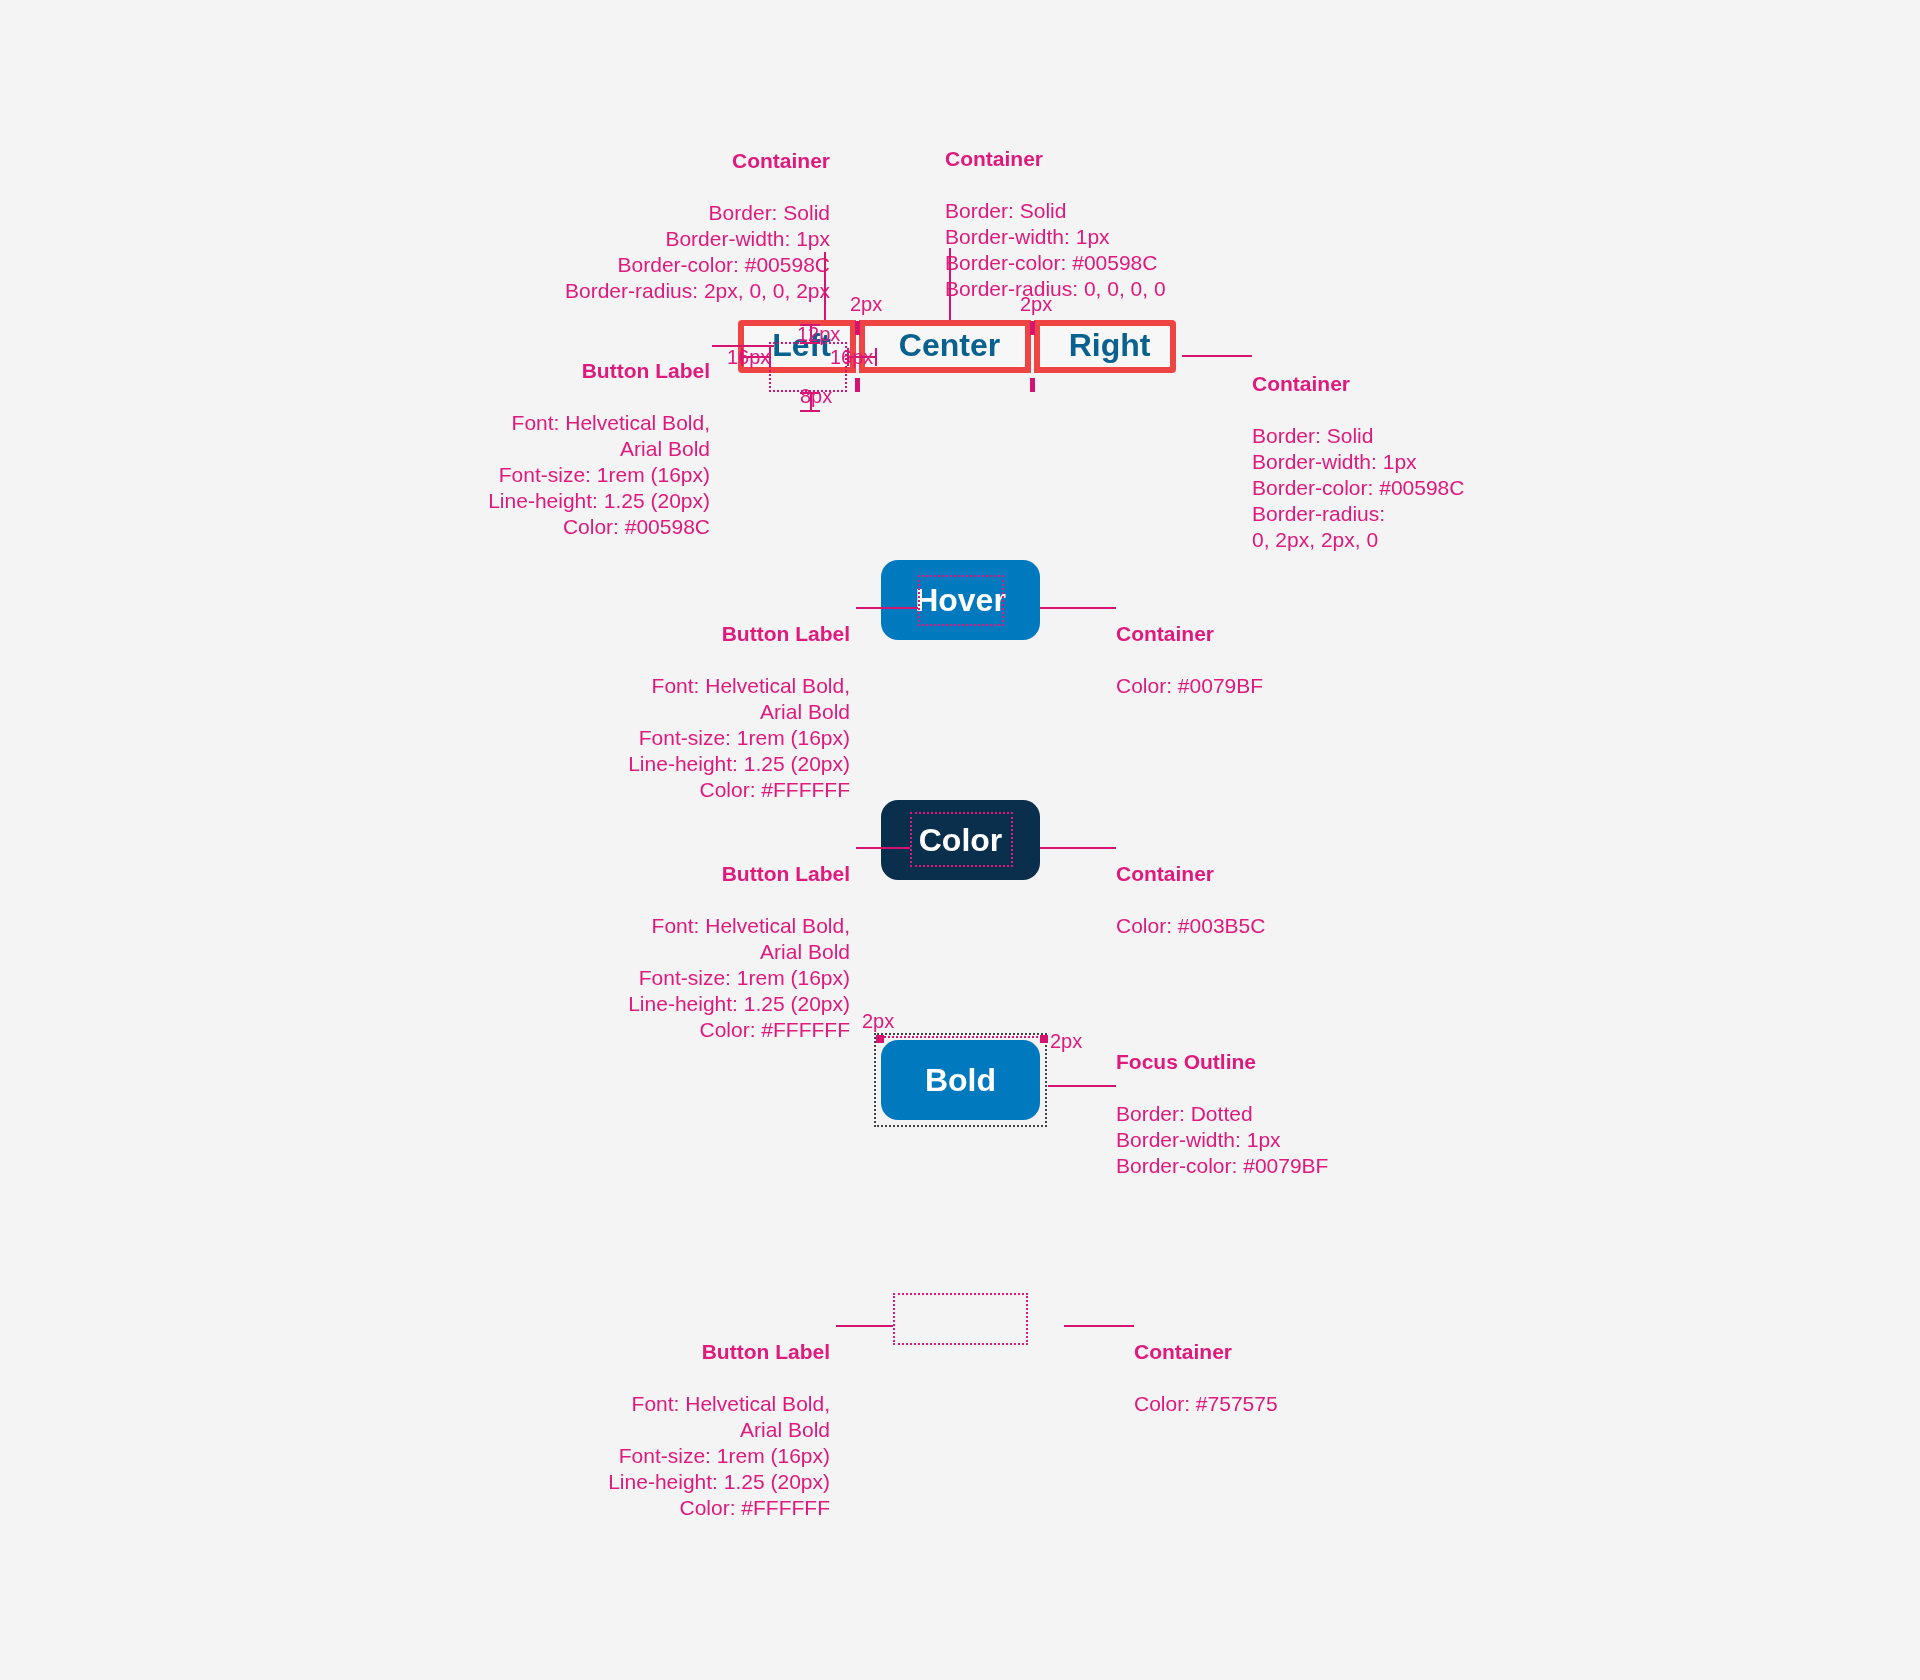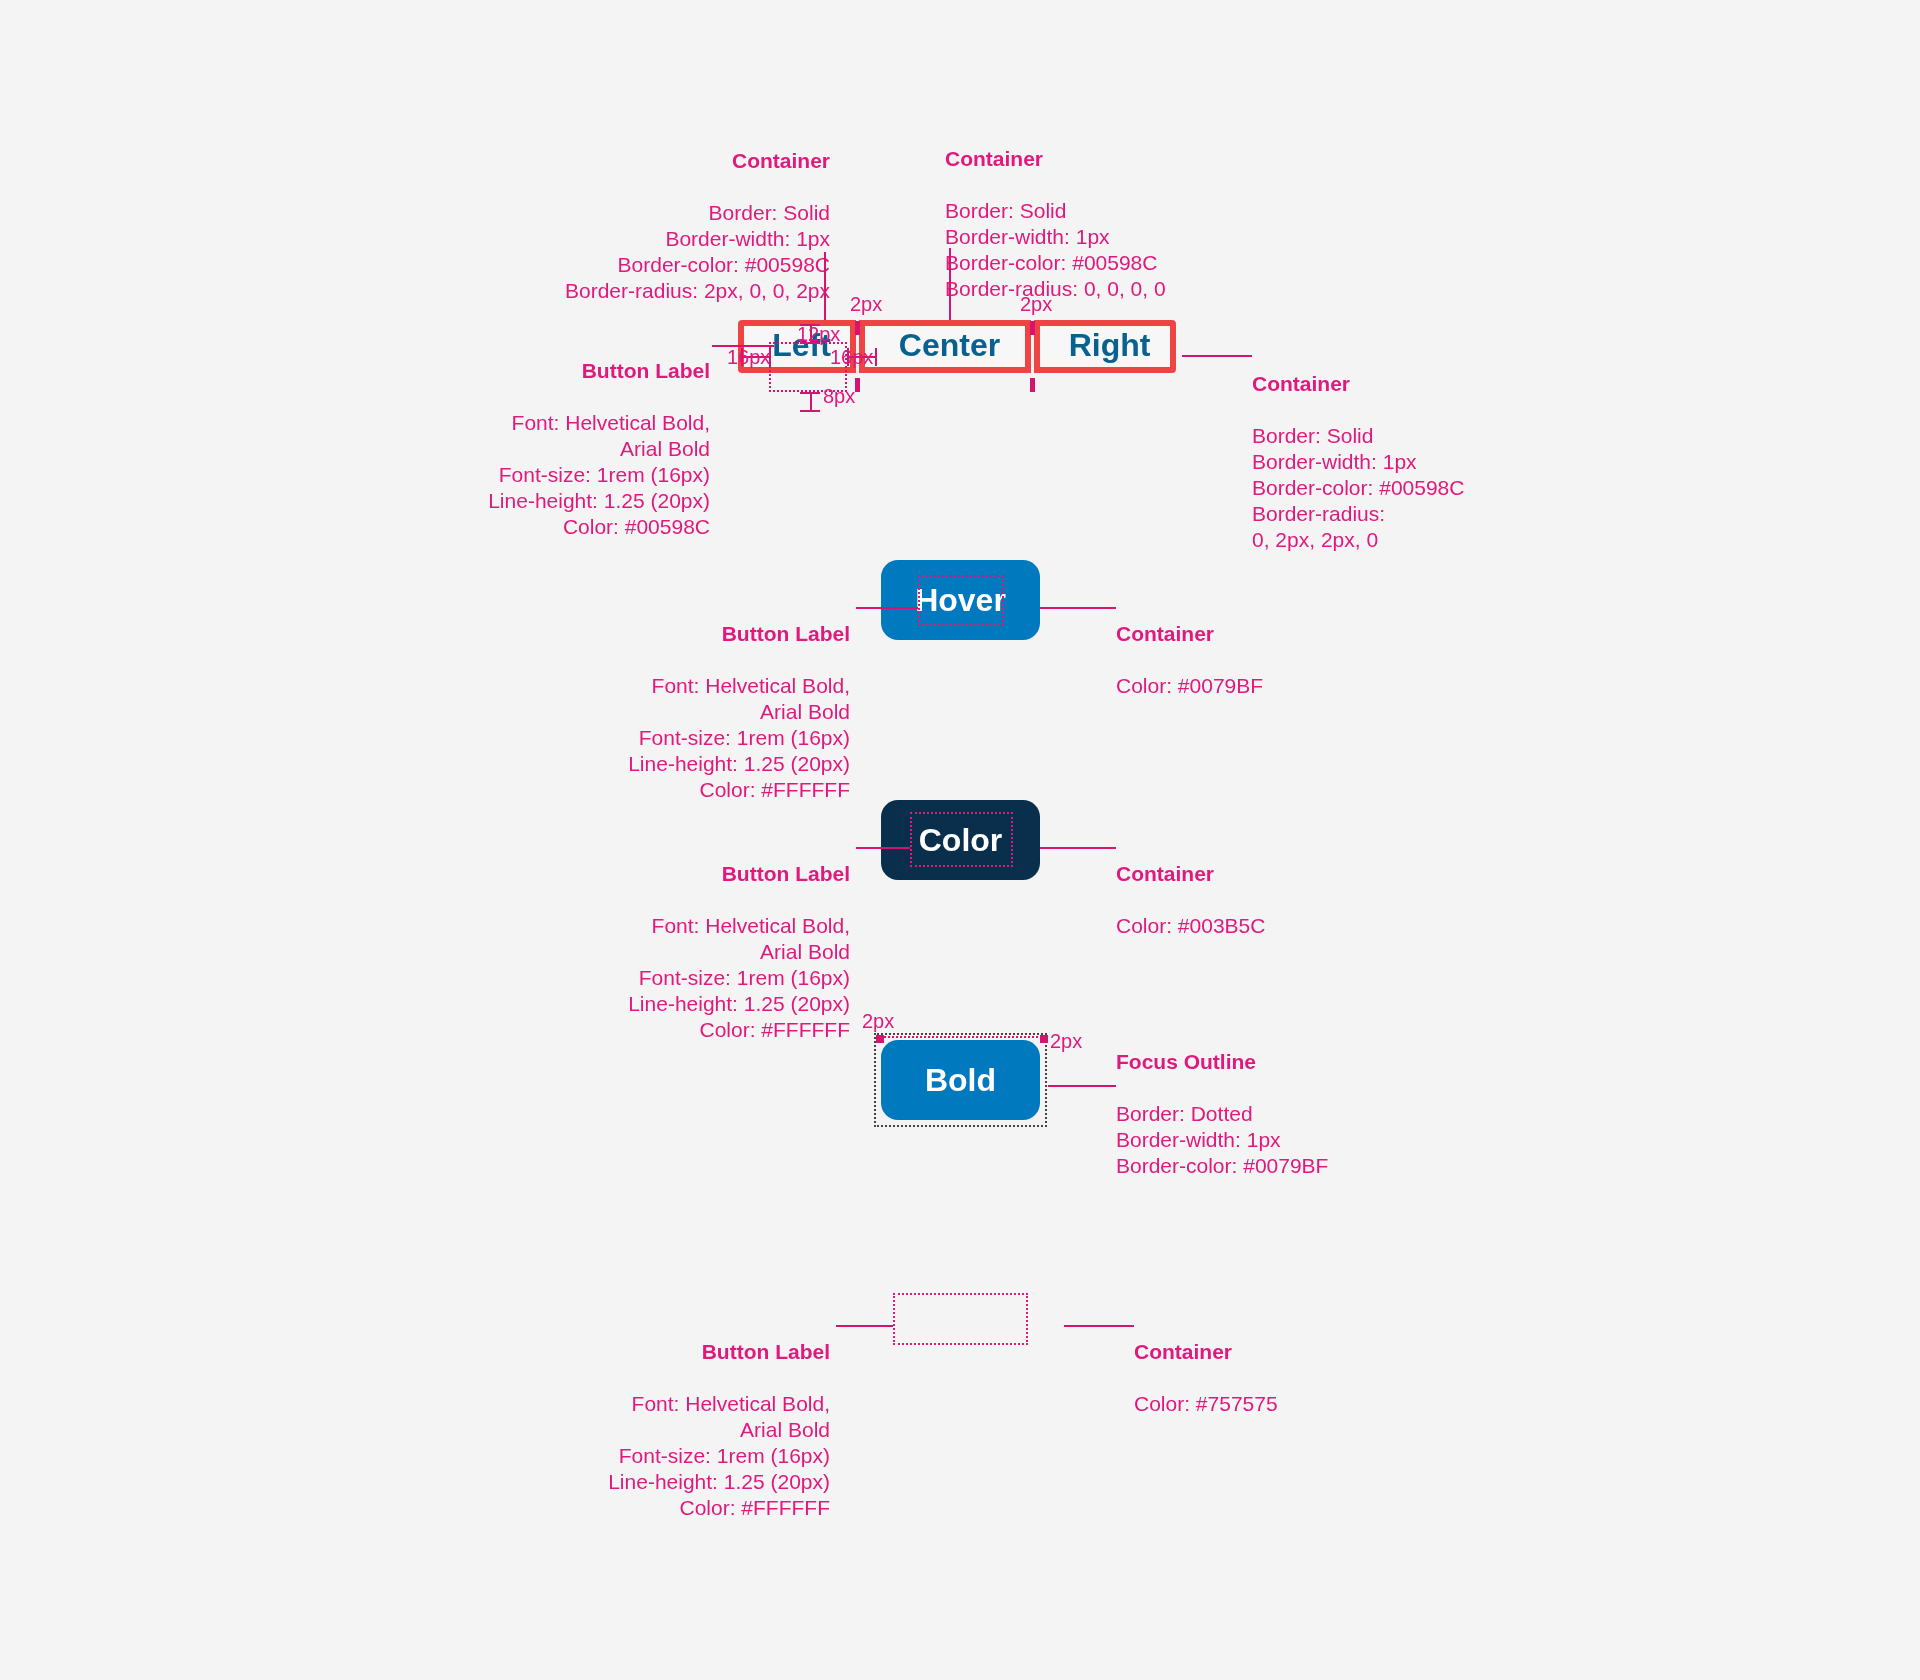--- a/index.html
+++ b/index.html
@@ -224,21 +224,21 @@
   <div class="measure" style="left:830px; top:346px;">16px</div>
 
   <div class="tick-v" style="left:810px; top:324px; height:20px;"></div>
   <div class="tick-h" style="left:800px; top:324px; width:20px;"></div>
   <div class="tick-h" style="left:800px; top:342px; width:20px;"></div>
   <div class="measure" style="left:797px; top:323px;">12px</div>
 
   <div class="tick-v" style="left:810px; top:392px; height:20px;"></div>
   <div class="tick-h" style="left:800px; top:392px; width:20px;"></div>
   <div class="tick-h" style="left:800px; top:410px; width:20px;"></div>
-  <div class="measure" style="left:823px; top:385px;">8px</div>
+  <div class="measure" style="left:800px; top:385px;">8px</div>
 
   <div class="anno right-align" style="left:430px; top:332px; width:280px;">
     <span class="anno-title">Button Label</span>
     <span>Font: Helvetical Bold,
 Arial Bold
 Font-size: 1rem (16px)
 Line-height: 1.25 (20px)
 Color: #00598C</span>
   </div>
   <div class="leader-h" style="left:712px; top:345px; width:62px;"></div>

